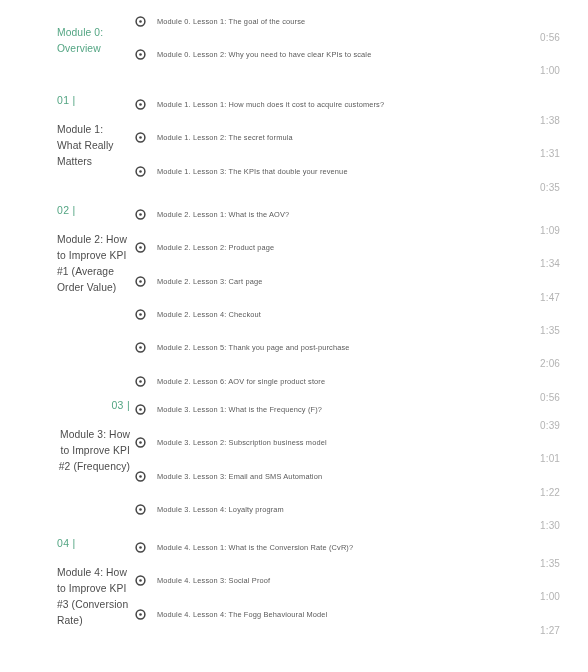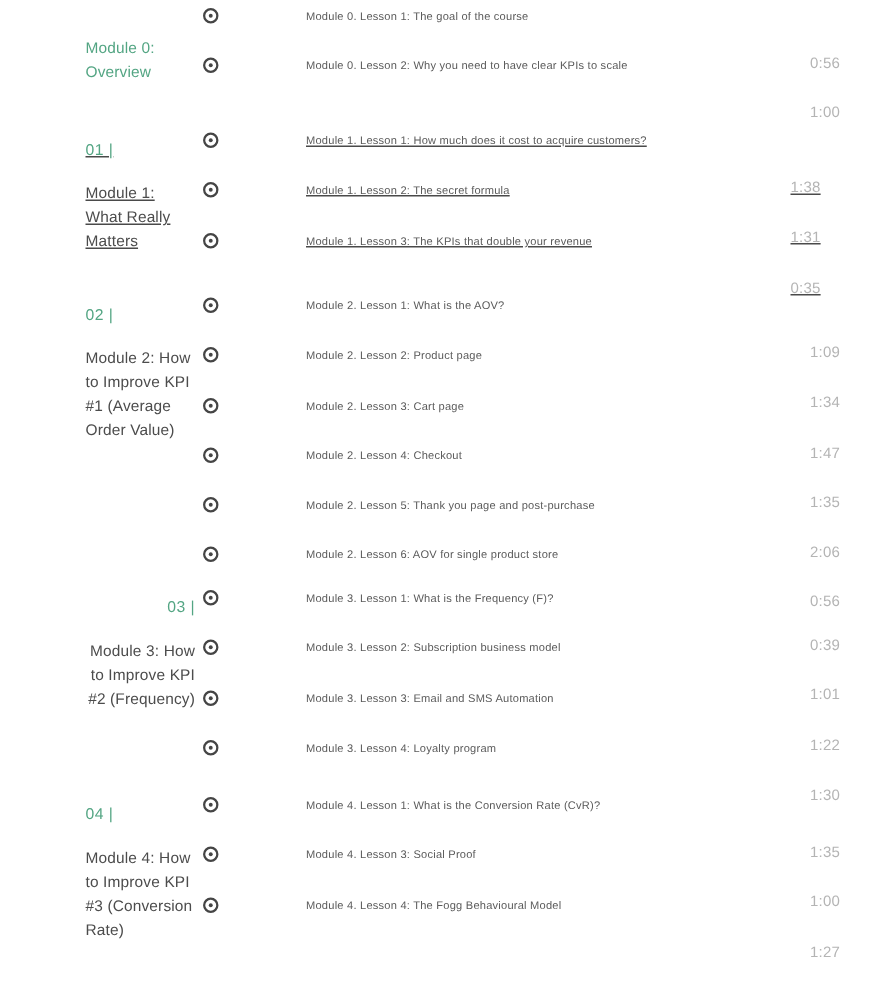--- a/index.html
+++ b/index.html
@@ -61,23 +61,23 @@
 
   
   .lessons {
     flex: 1 1 auto;
     padding-left: 5px;
     box-sizing: border-box;
   }
 
   .lesson {
     display: flex;
+    align-items: center;
     height: 33.3px;
     box-sizing: border-box;
-    gap: 47px;
   }
 
   .lesson-icon {
     flex: 0 0 auto;
     width: 11px;
     height: 11px;
     margin-right: 11px;
     display: block;
     position: relative;
     top: 0px;
@@ -132,21 +132,21 @@
             <svg width="11" height="11" viewBox="0 0 11 11" xmlns="http://www.w3.org/2000/svg">
               <circle cx="5.5" cy="5.5" r="4.4" fill="none" stroke="#454545" stroke-width="1.5"></circle>
               <circle cx="5.5" cy="5.5" r="1.3" fill="#454545"></circle>
             </svg>
           </span>
           <span class="lesson-title">Module 0. Lesson 2: Why you need to have clear KPIs to scale</span>
           <span class="lesson-duration">1:00</span>
         </div>
       </div>
     </div>
-    <div class="module" style="position: absolute; left: 0px; right: 13px; top: 88px; text-decoration: underline;">
+    <div class="module" style="position: absolute; left: 0px; right: 0px; top: 88px;">
       <div class="module-head" style="position: relative; top: 5px;">
         <div class="module-number">01 |</div>
         <div class="module-title">Module 1: What Really Matters</div>
       </div>
       <div class="lessons">
         <div class="lesson">
           <span class="lesson-icon">
             <svg width="11" height="11" viewBox="0 0 11 11" xmlns="http://www.w3.org/2000/svg">
               <circle cx="5.5" cy="5.5" r="4.4" fill="none" stroke="#454545" stroke-width="1.5"></circle>
               <circle cx="5.5" cy="5.5" r="1.3" fill="#454545"></circle>

